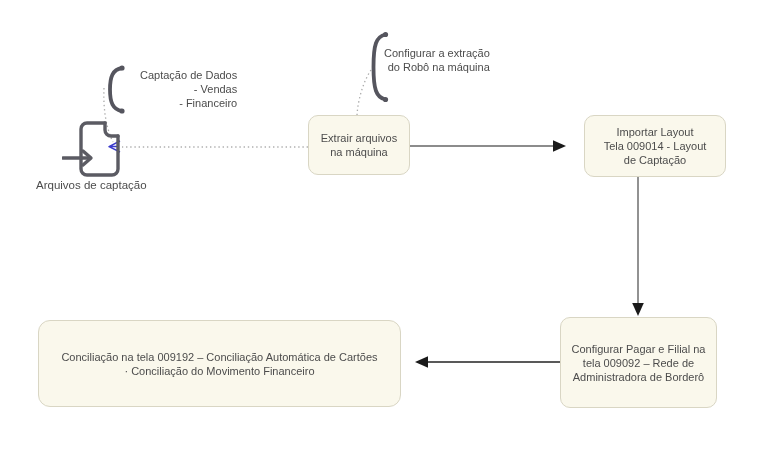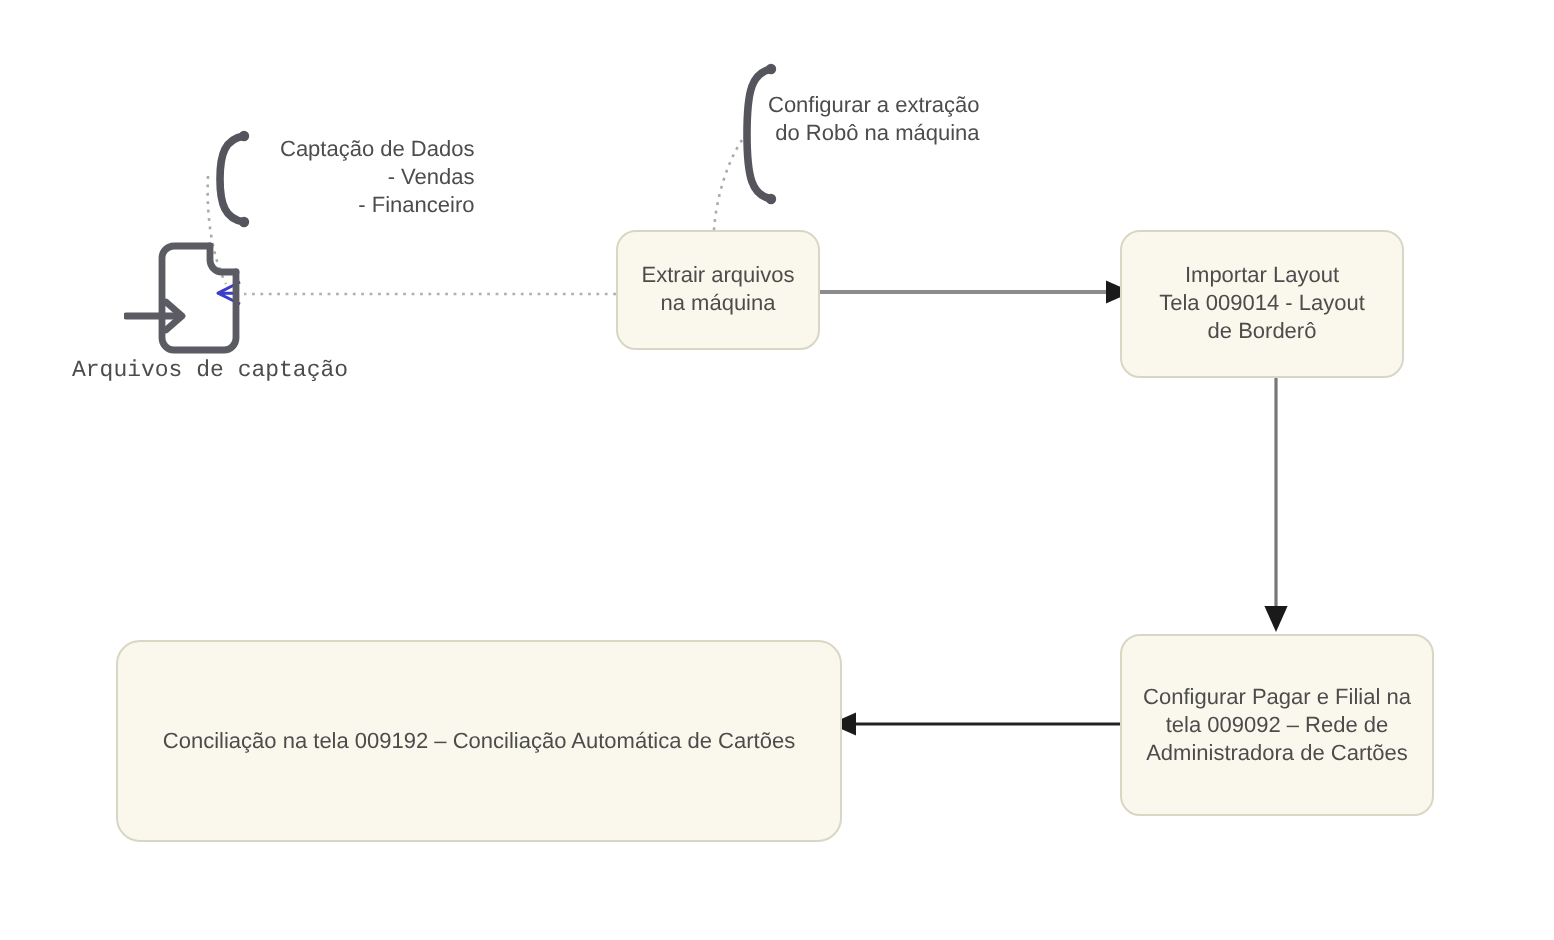--- a/index.html
+++ b/index.html
@@ -41,21 +41,21 @@
     color: #4c4c4c;
     text-align: right;
   }
   .annotation span { display: block; }
   .icon-label {
     position: absolute;
     font-size: 11.5px;
     line-height: 15px;
     color: #4c4c4c;
   }
-  .icon-label span { display: block; font-family: Liberation Mono, monospace; }
+  .icon-label span { display: block; }
   .file-icon-wrap {
     position: absolute;
     left: 62px; top: 118px;
     width: 60px; height: 60px;
   }
 </style>
 </head>
 <body>
 
 <div class="canvas">
@@ -121,29 +121,30 @@
   <div class="annotation" style="left:384px; top:46px;">
     <span>Configurar a extração</span>
     <span>do Robô na máquina</span>
   </div>
 
   <div class="node" style="left:308px; top:115px; width:102px; height:60px;">
     <span>Extrair arquivos</span>
     <span>na máquina</span>
   </div>
 
-  <div class="node" style="left:560px; top:115px; width:142px; height:74px;">
+  <div class="node" style="left:584px; top:115px; width:142px; height:62px;">
     <span>Importar Layout</span>
     <span>Tela 009014 - Layout</span>
-    <span>de Borderô</span>
+    <span>de Captação</span>
   </div>
 
   <div class="node" style="left:560px; top:317px; width:157px; height:91px;">
     <span>Configurar Pagar e Filial na</span>
     <span>tela 009092 – Rede de</span>
-    <span>Administradora de Cartões</span>
+    <span>Administradora de Borderô</span>
   </div>
 
-  <div class="node" style="left:58px; top:320px; width:363px; height:101px; border-radius:12px;">
+  <div class="node" style="left:38px; top:320px; width:363px; height:87px; border-radius:12px;">
     <span>Conciliação na tela 009192 – Conciliação Automática de Cartões</span>
+    <span>· Conciliação do Movimento Financeiro</span>
   </div>
 
 </div>
 
 </body></html>

